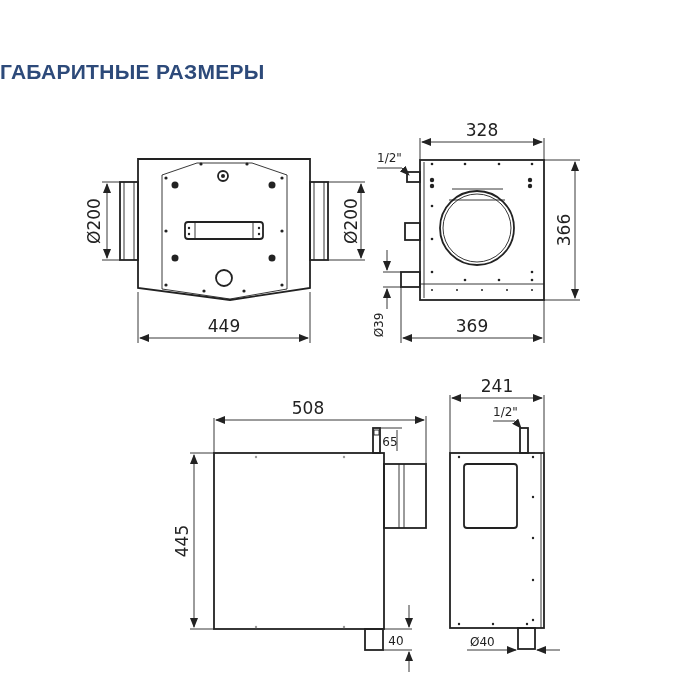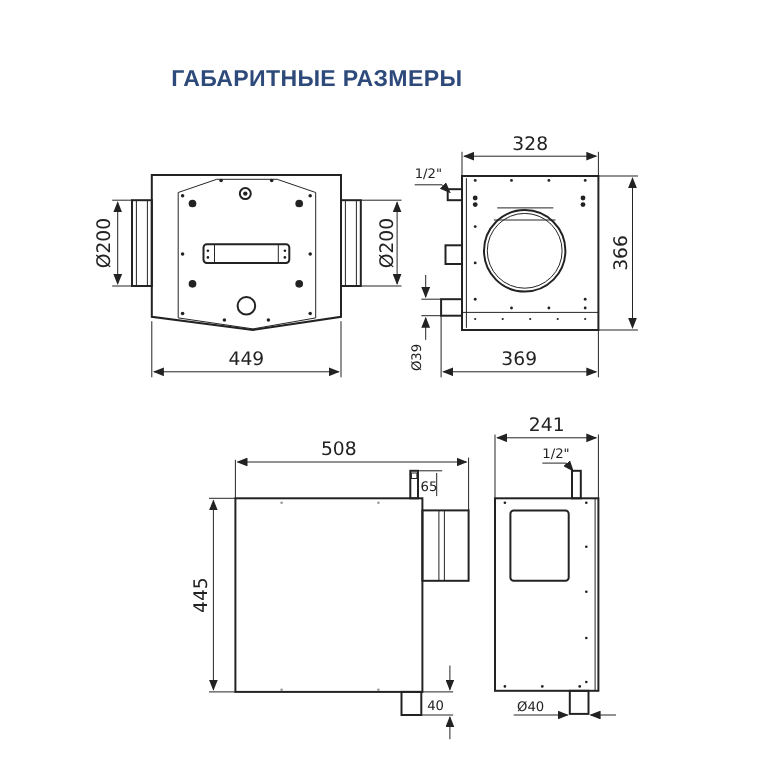--- a/index.html
+++ b/index.html
@@ -1,17 +1,17 @@
 <!DOCTYPE html>
 <html><head>
 <meta charset="utf-8">
 <style>
   html, body { margin:0; padding:0; background:#ffffff; }
   body { width:700px; height:700px; position:relative; overflow:hidden; font-family:"Liberation Sans", sans-serif; }
-  .title { position:absolute; left:0; top:60px; width:576px; text-align:center; font-size:21px; font-weight:bold; color:#2d4a7a; letter-spacing:0.3px; }
+  .title { position:absolute; left:0; top:60px; width:576px; font-size:21px; font-weight:bold; color:#2d4a7a; letter-spacing:0.3px; }
   svg.drawing { position:absolute; left:0; top:0; }
   .dim { font-family:"DejaVu Sans", sans-serif; font-size:17px; fill:#222; }
   .dim-sm { font-family:"DejaVu Sans", sans-serif; font-size:12px; fill:#222; }
   .ln { stroke:#222; fill:none; stroke-width:1.8; }
   .ln-thin { stroke:#222; fill:none; stroke-width:0.9; }
   .dot { fill:#222; }
   .dot-g { fill:#999; }
 </style>
 </head>
 <body>

